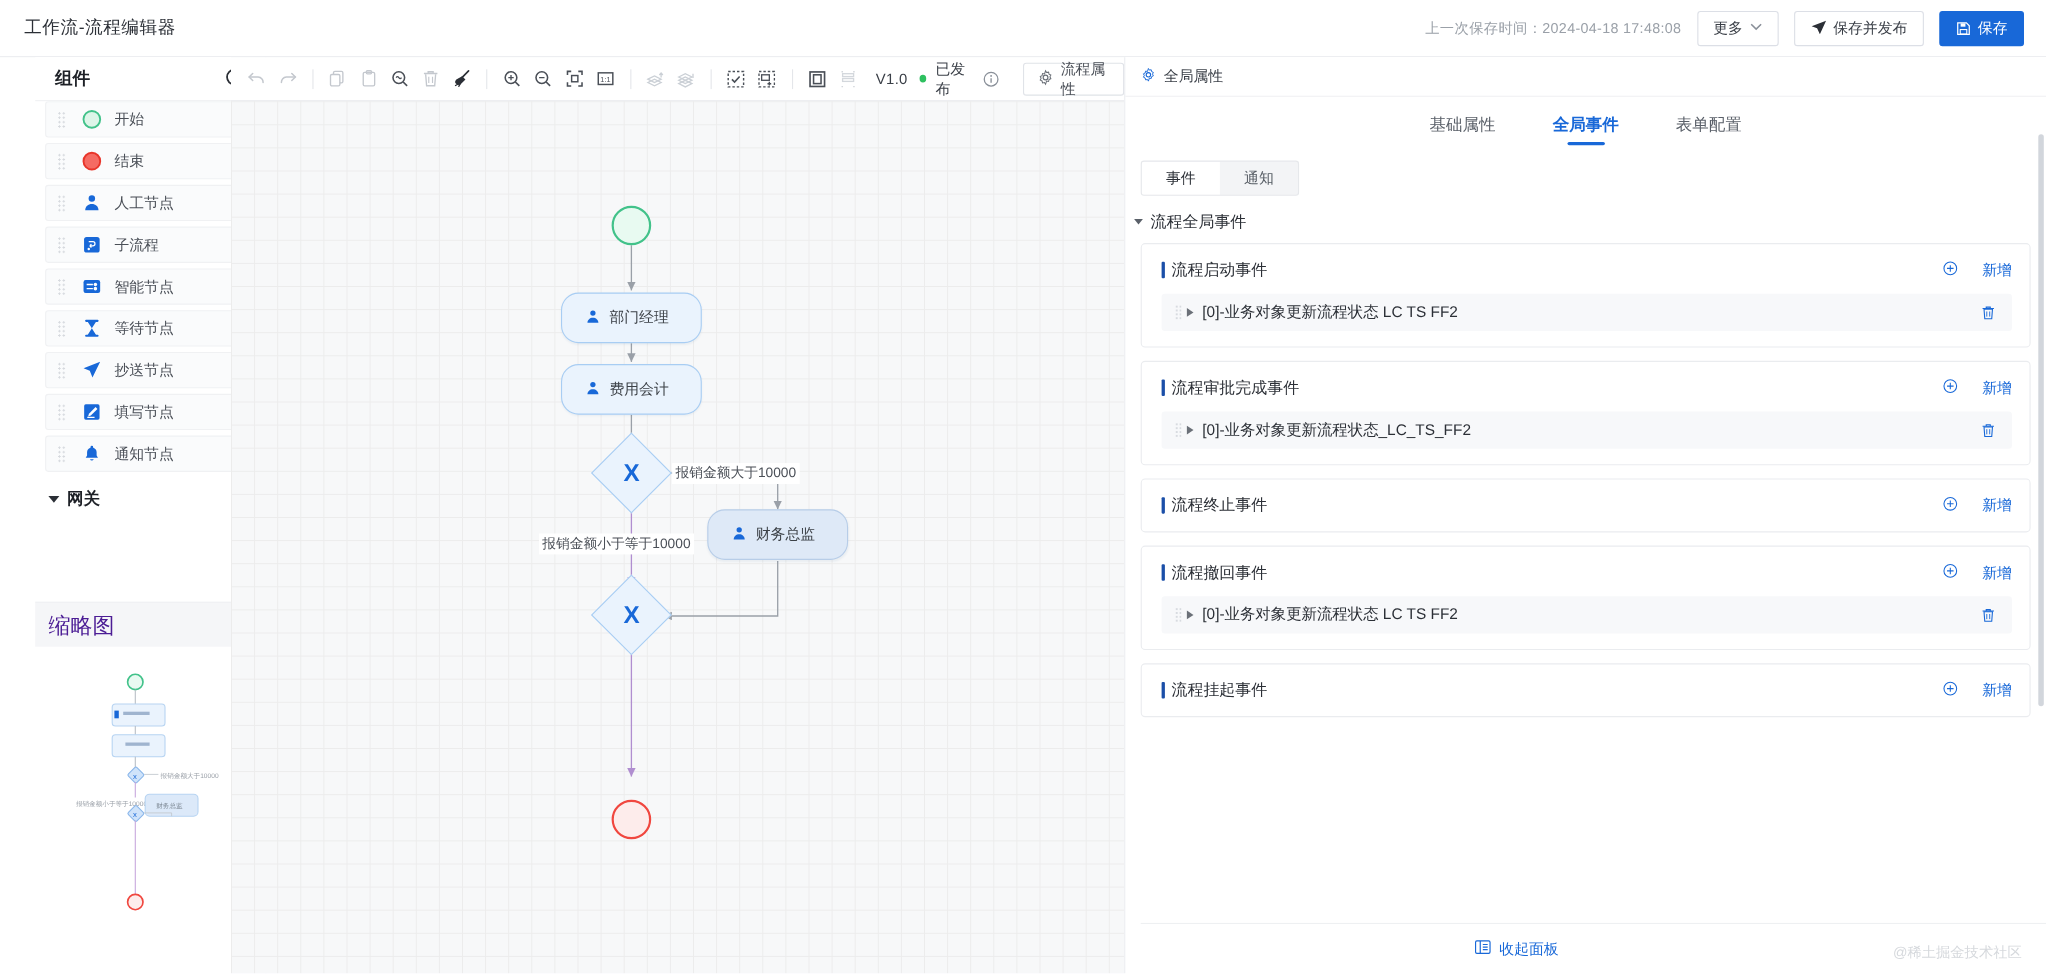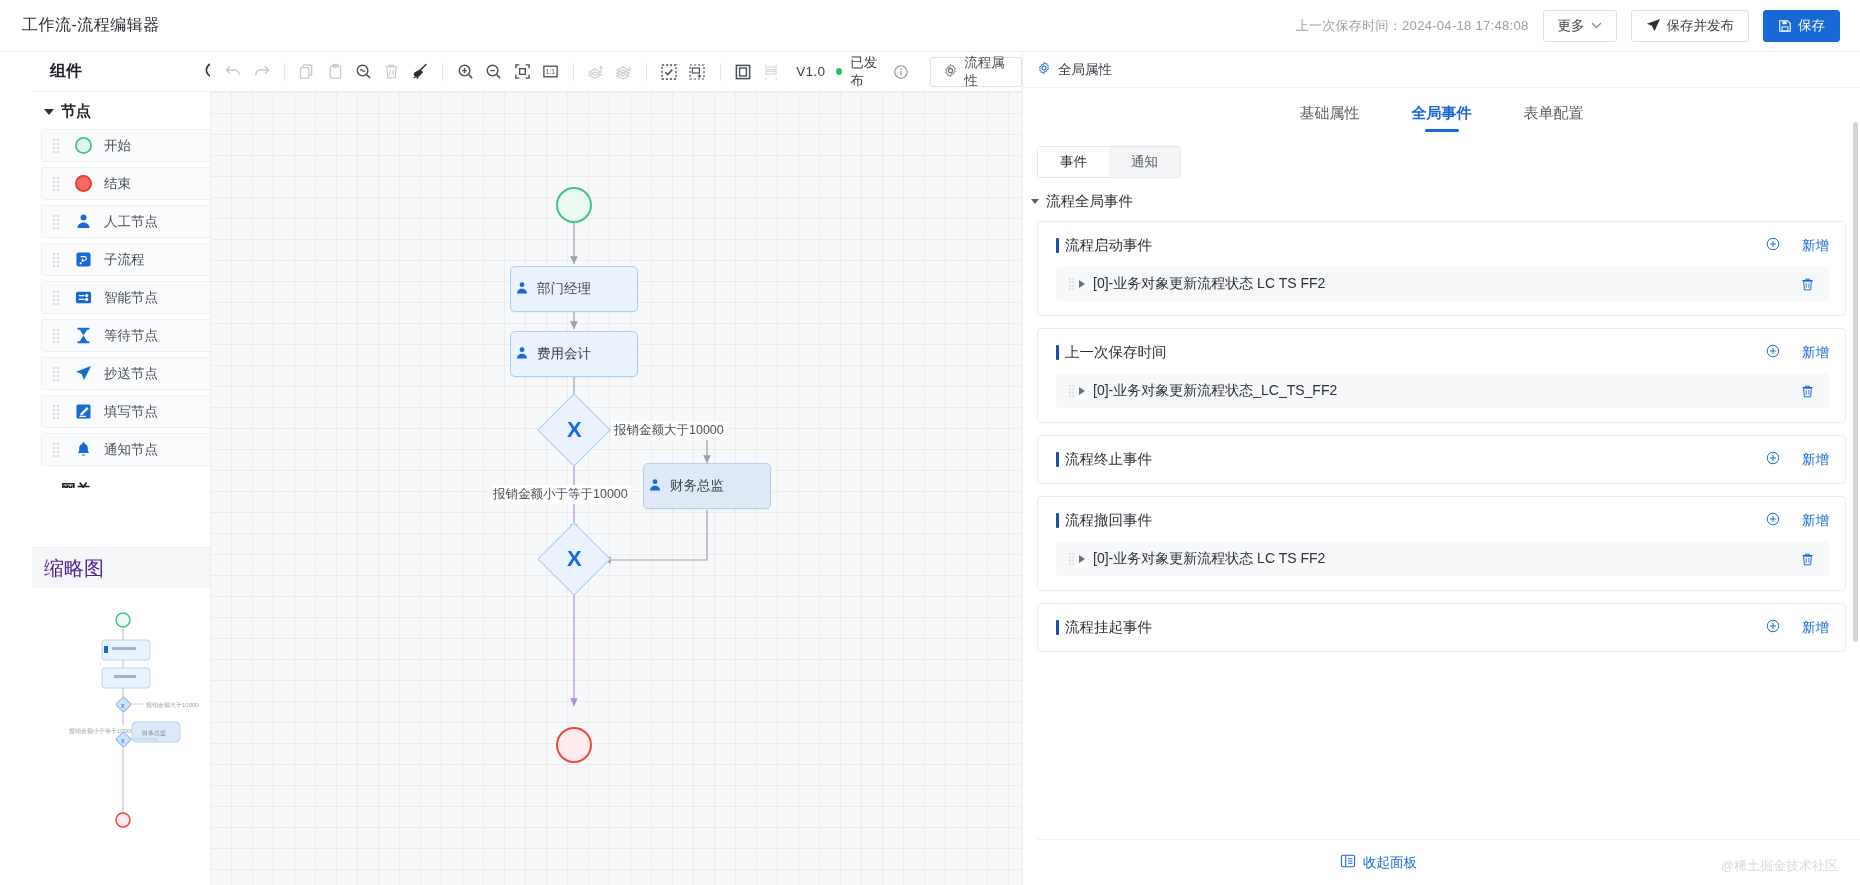--- a/index.html
+++ b/index.html
@@ -111,22 +111,22 @@
     position: absolute; top: 40px; left: 0; width: 812px; height: 793px;
     background-color: #f7f8f9;
     background-image:
       linear-gradient(to right, #ececec 1px, transparent 1px),
       linear-gradient(to bottom, #ececec 1px, transparent 1px);
     background-size: 21px 21px;
   }
   .flow { position: absolute; inset: 0; }
   .node-task {
     position: absolute; background: #eaf3fd; border: 1px solid #a8cdf3;
-    border-radius: 5px; display: flex; align-items: center; gap: 8px;
-    padding-left: 4px; font-size: 13.5px; color: #3c4147;
+    border-radius: 16px; display: flex; align-items: center; gap: 8px;
+    padding-left: 21px; font-size: 13.5px; color: #3c4147;
     box-shadow: 0 1px 2px rgba(20,60,120,.06); cursor: pointer;
   }
   .node-gw {
     position: absolute; width: 52px; height: 52px; background: #eaf3fd;
     border: 1px solid #a8cdf3; transform: rotate(45deg);
     display: flex; align-items: center; justify-content: center; cursor: pointer;
   }
   .gw-x { transform: rotate(-45deg); font-size: 22px; font-weight: bold; color: #1868d8; }
   .node-start {
     position: absolute; width: 36px; height: 36px; border-radius: 50%;
@@ -264,24 +264,20 @@
       <span class="sidebar-title">组件</span>
       <span class="search-btn">
         <svg width="21" height="21" viewBox="0 0 22 22">
             <circle cx="9.5" cy="9.5" r="7" fill="none" stroke="#2b2f36" stroke-width="1.7"></circle>
             <line x1="14.6" y1="14.6" x2="20" y2="20" stroke="#2b2f36" stroke-width="1.7"></line>
           </svg>
       </span>
     </div>
 
     <div class="clip-zone">
-      <div class="group-head">
-        <span class="caret"></span>
-        <span>节点</span>
-      </div>
       <div class="palette-list">
 
         <div class="palette-item">
           <span class="grip"></span>
           <span class="pal-ico">
             <svg width="19" height="19" viewBox="0 0 20 20">
                 <circle cx="10" cy="10" r="8" fill="#ddf5e8" stroke="#42c28a" stroke-width="1.8"></circle>
               </svg>
           </span>
           <span class="pal-label">开始</span>
@@ -687,21 +683,21 @@
                 <path d="M2.8 4.2h12.4M6.8 4.2V2.6h4.4v1.6" fill="none" stroke="#1868d8" stroke-width="1.2"></path>
                 <path d="M4.4 5h9.2l-.8 10.4H5.2z" fill="none" stroke="#1868d8" stroke-width="1.2"></path>
                 <path d="M7.4 7.4v5.6M10.6 7.4v5.6" stroke="#1868d8" stroke-width="1"></path>
               </svg>
           </span>
         </div>
       </div>
 
       <div class="ev-card">
         <div class="ev-top">
-          <span class="ev-title">上一次保存时间</span>
+          <span class="ev-title">流程审批完成事件</span>
           <span class="add-link">
             <span>
               <svg width="14" height="14" viewBox="0 0 16 16">
                   <circle cx="8" cy="8" r="6.6" fill="none" stroke="#1868d8" stroke-width="1.1"></circle>
                   <path d="M8 4.6v6.8M4.6 8h6.8" stroke="#1868d8" stroke-width="1.1"></path>
                 </svg>
             </span>
             <span>新增</span>
           </span>
         </div>

